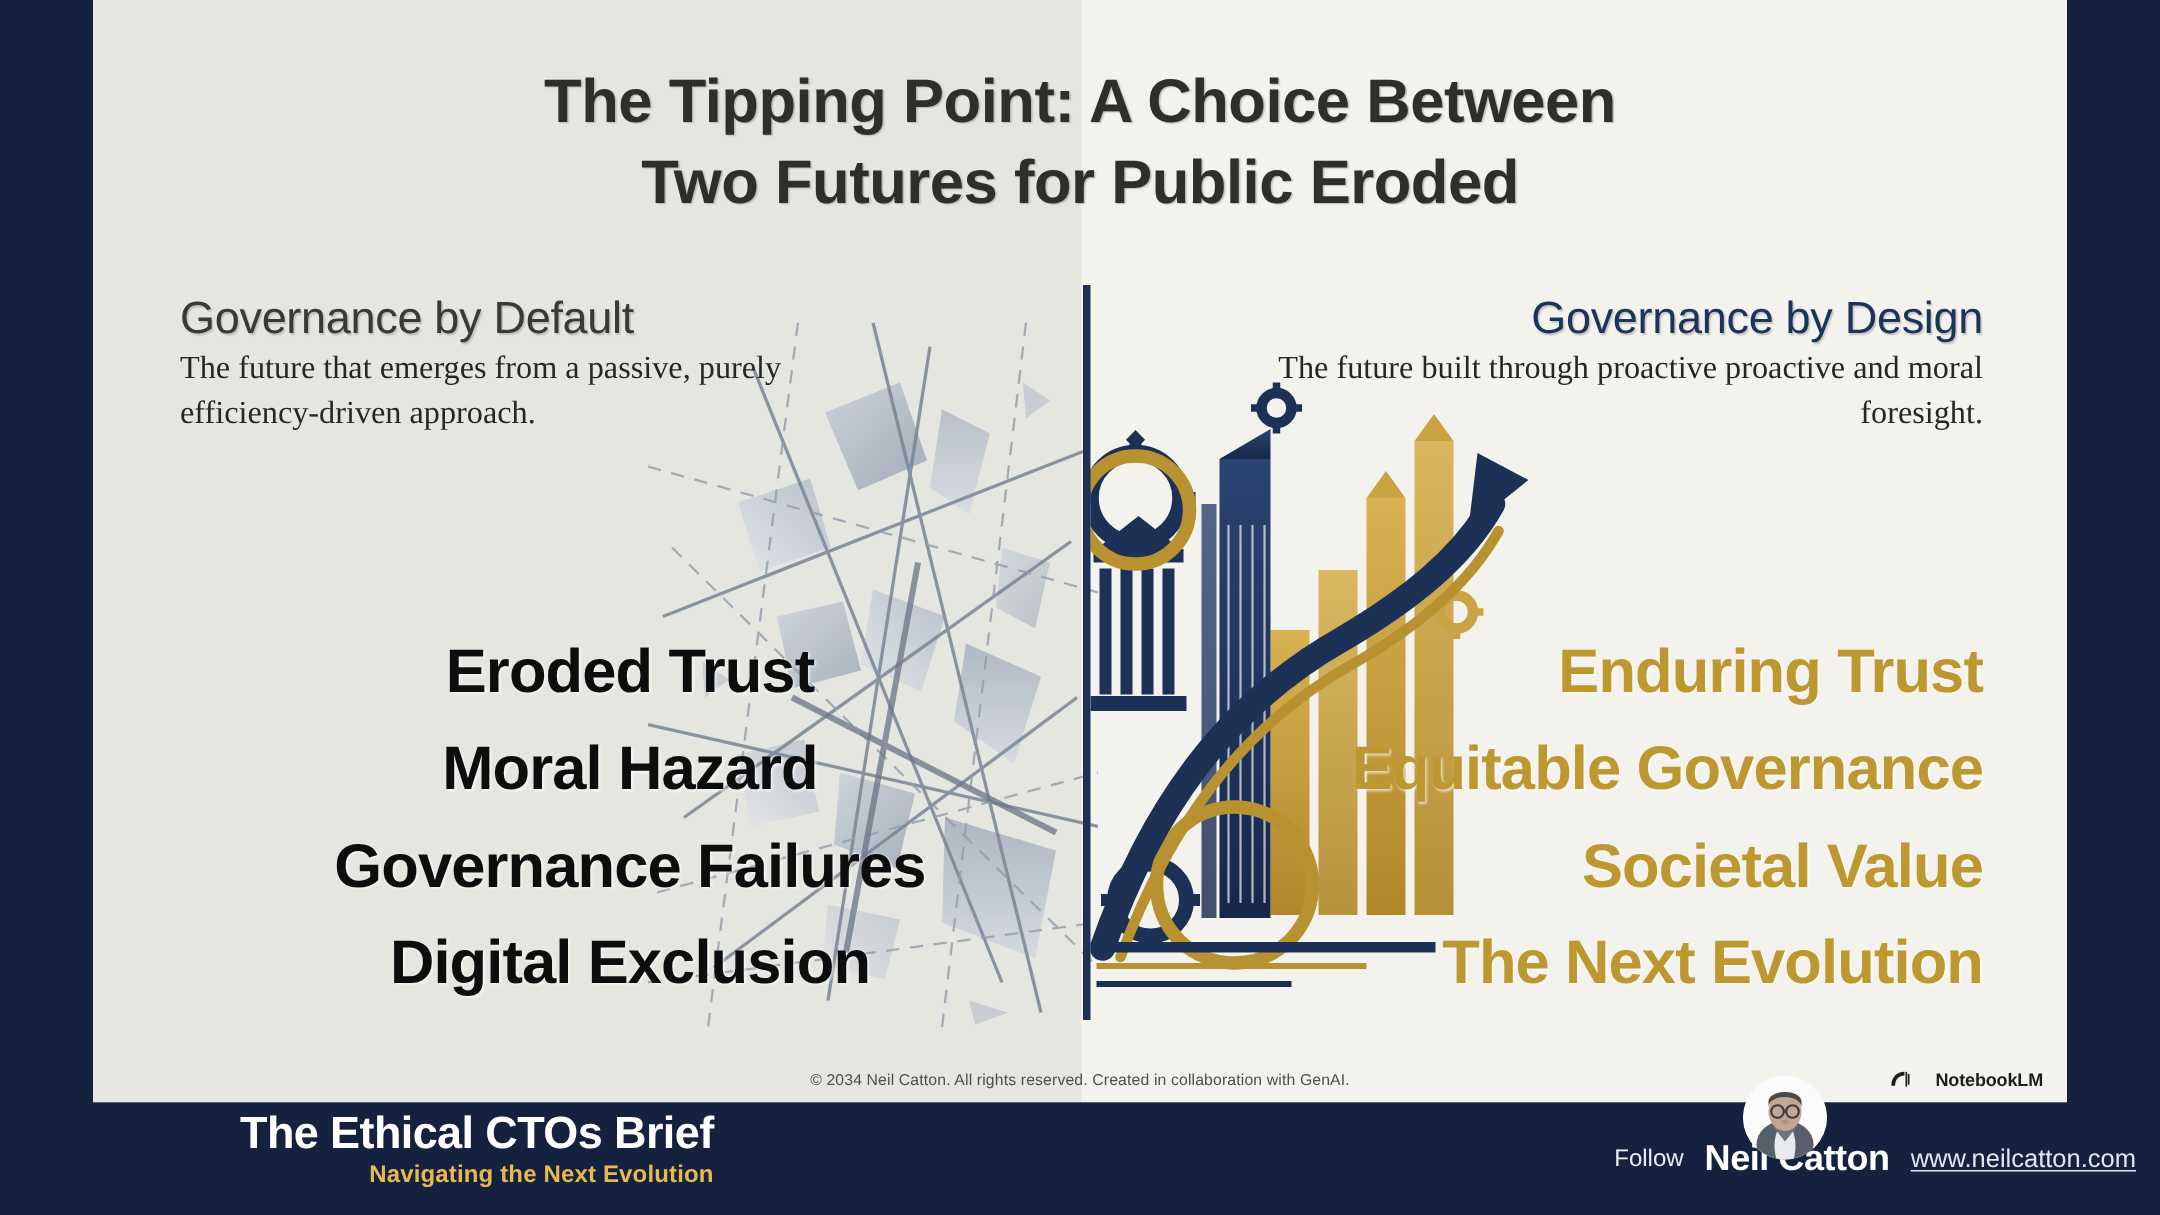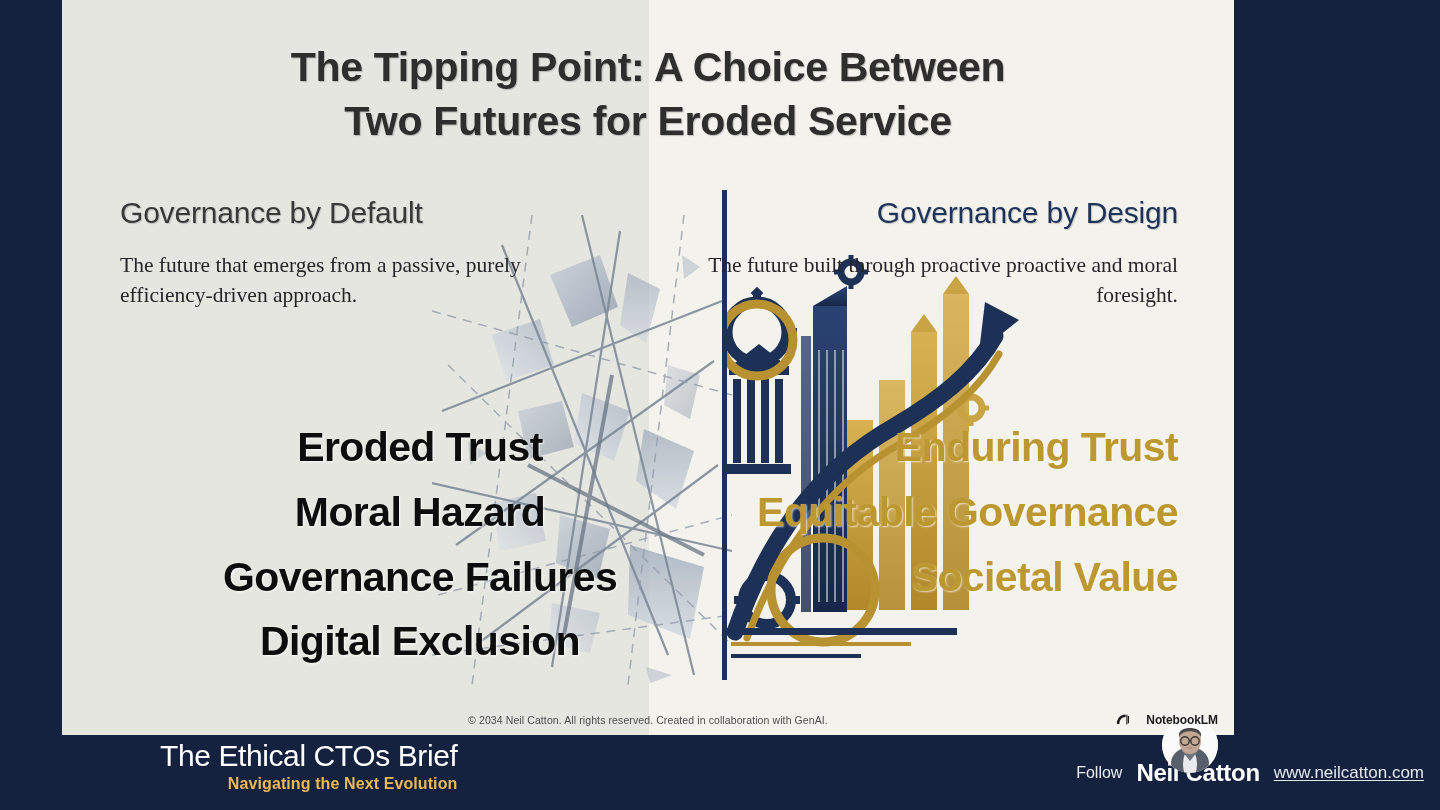--- a/index.html
+++ b/index.html
@@ -8,21 +8,21 @@
     width:1440px; height:810px; overflow:hidden;
     background:#15223f;
     font-family:"Liberation Sans", sans-serif;
   }
 
   
   #stage { position:relative; width:1440px; height:810px; background:#15223f; }
 
   
   #slide {
-    position:absolute; left:62px; top:0; width:1172px; height:735px;
+    position:absolute; left:62px; top:0; width:1316px; height:735px;
     overflow:hidden; background:#f3f2ec;
   }
   .half { position:absolute; top:0; height:100%; }
   #half-left  { left:0;    width:50.1%; background:#e6e6e1; }
   #half-right { right:0;   width:49.9%; background:#f3f2ec; }
 
   
   #divider {
     position:absolute; left:660px; top:190px; width:5px; height:490px;
     background:#1d3055; z-index:6;
@@ -45,21 +45,21 @@
 
   .col-head {
     font-size:30px; font-weight:normal; line-height:1.12;
     letter-spacing:-.2px;
     text-shadow:1px 1px 1px rgba(130,130,130,.4);
   }
   #col-left  .col-head { color:#39393a; }
   #col-right .col-head { color:#1e3359; }
 
   .col-sub {
-    margin-top:20px;
+    margin-top:0;
     font-family:"Liberation Serif", serif;
     font-size:21.5px; line-height:1.42; color:#26262a;
   }
 
   
   .keys { position:absolute; z-index:9; }
   #keys-left  { left:58px;  top:415px; text-align:center;  width:600px; }
   #keys-right { right:56px; top:415px; text-align:right; width:600px;padding-left:44px; }
   .key {
     font-size:41px; font-weight:bold; line-height:1.58;
@@ -88,21 +88,21 @@
     font-size:12px; font-weight:600; color:#1c1c1e; letter-spacing:-.1px;
   }
 
   
   #bottombar {
     position:absolute; left:0; bottom:0; width:1440px; height:75px;
     background:#15223f;
   }
   #brand { position:absolute; left:160px; top:4px; }
   #brand-title {
-    font-size:30px; font-weight:normal; color:#ffffff;
+    font-size:30px; font-weight:bold; color:#ffffff;
     letter-spacing:-.4px; line-height:1.16;
   }
   #brand-sub {
     font-size:16px; font-weight:bold; color:#e8b851;
     text-align:right; letter-spacing:.1px; margin-top:1px;
   }
 
   #follow-grp {
     position:absolute; right:16px; top:0; height:75px;
     display:flex; align-items:center; gap:14px;
@@ -279,21 +279,21 @@
 
       <rect x="0" y="388" width="230" height="7" fill="#1d3055"></rect>
       <rect x="4" y="402" width="180" height="4" fill="#b89230"></rect>
       <rect x="4" y="414" width="130" height="4" fill="#1d3055"></rect>
     </svg>
 
     <div id="divider"></div>
 
     <div id="title">
       <span class="ln">The Tipping Point: A Choice Between</span>
-      <span class="ln">Two Futures for Eroded Service</span>
+      <span class="ln">Two Futures for Public Eroded</span>
     </div>
 
     <div class="col" id="col-left">
       <div class="col-head">Governance by Default</div>
       <div class="col-sub">The future that emerges from a passive, purely efficiency-driven approach.</div>
     </div>
 
     <div class="col" id="col-right">
       <div class="col-head">Governance by Design</div>
       <div class="col-sub">The future built through proactive proactive and moral foresight.</div>
@@ -303,20 +303,21 @@
       <div class="key">Eroded Trust</div>
       <div class="key">Moral Hazard</div>
       <div class="key">Governance Failures</div>
       <div class="key">Digital Exclusion</div>
     </div>
 
     <div class="keys" id="keys-right">
       <div class="key">Enduring Trust</div>
       <div class="key">Equitable Governance</div>
       <div class="key">Societal Value</div>
+      <div class="key">The Next Evolution</div>
     </div>
 
     <div id="copyright">© 2034 Neil Catton. All rights reserved. Created in collaboration with GenAI.</div>
 
     <div id="nblm">
       <svg width="15" height="15" viewBox="0 0 24 24">
         <path d="M3 19 C3 10, 9 4, 17 4 L17 8 C11 8, 7 12.5, 7 19 Z" fill="#1c1c1e"></path>
         <path d="M19 5 L19 19 M21.5 7 L21.5 17" stroke="#1c1c1e" stroke-width="1.8" stroke-linecap="round" fill="none"></path>
       </svg>
       <span>NotebookLM</span>

